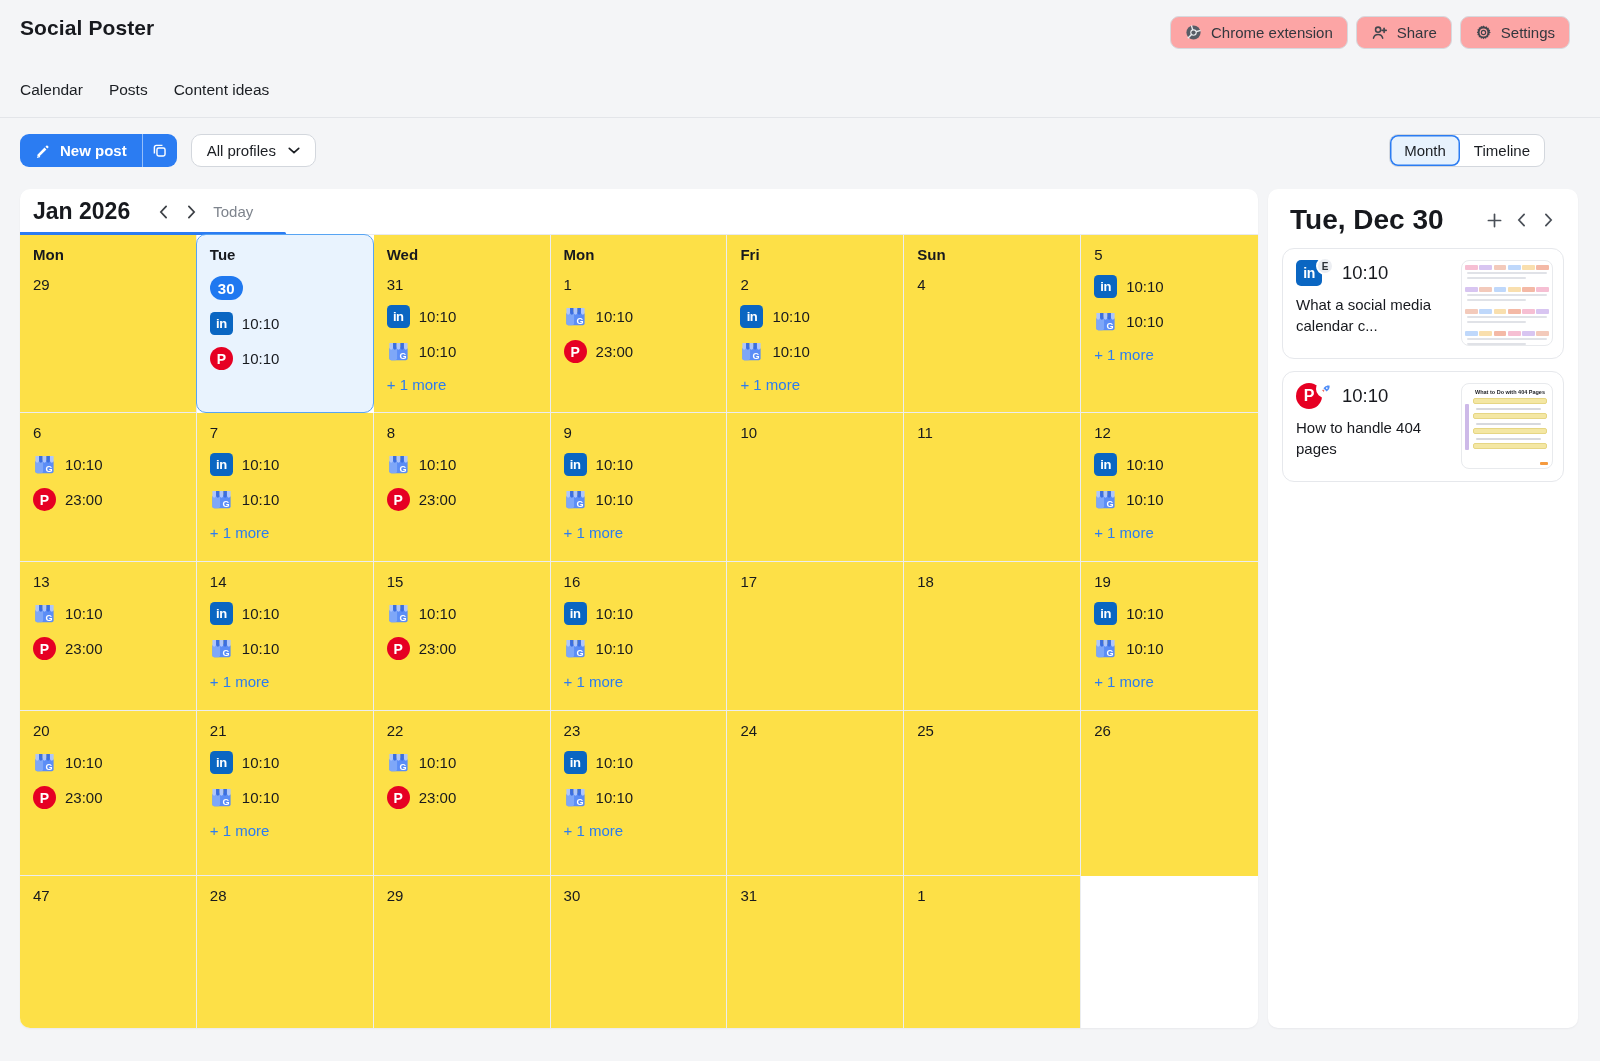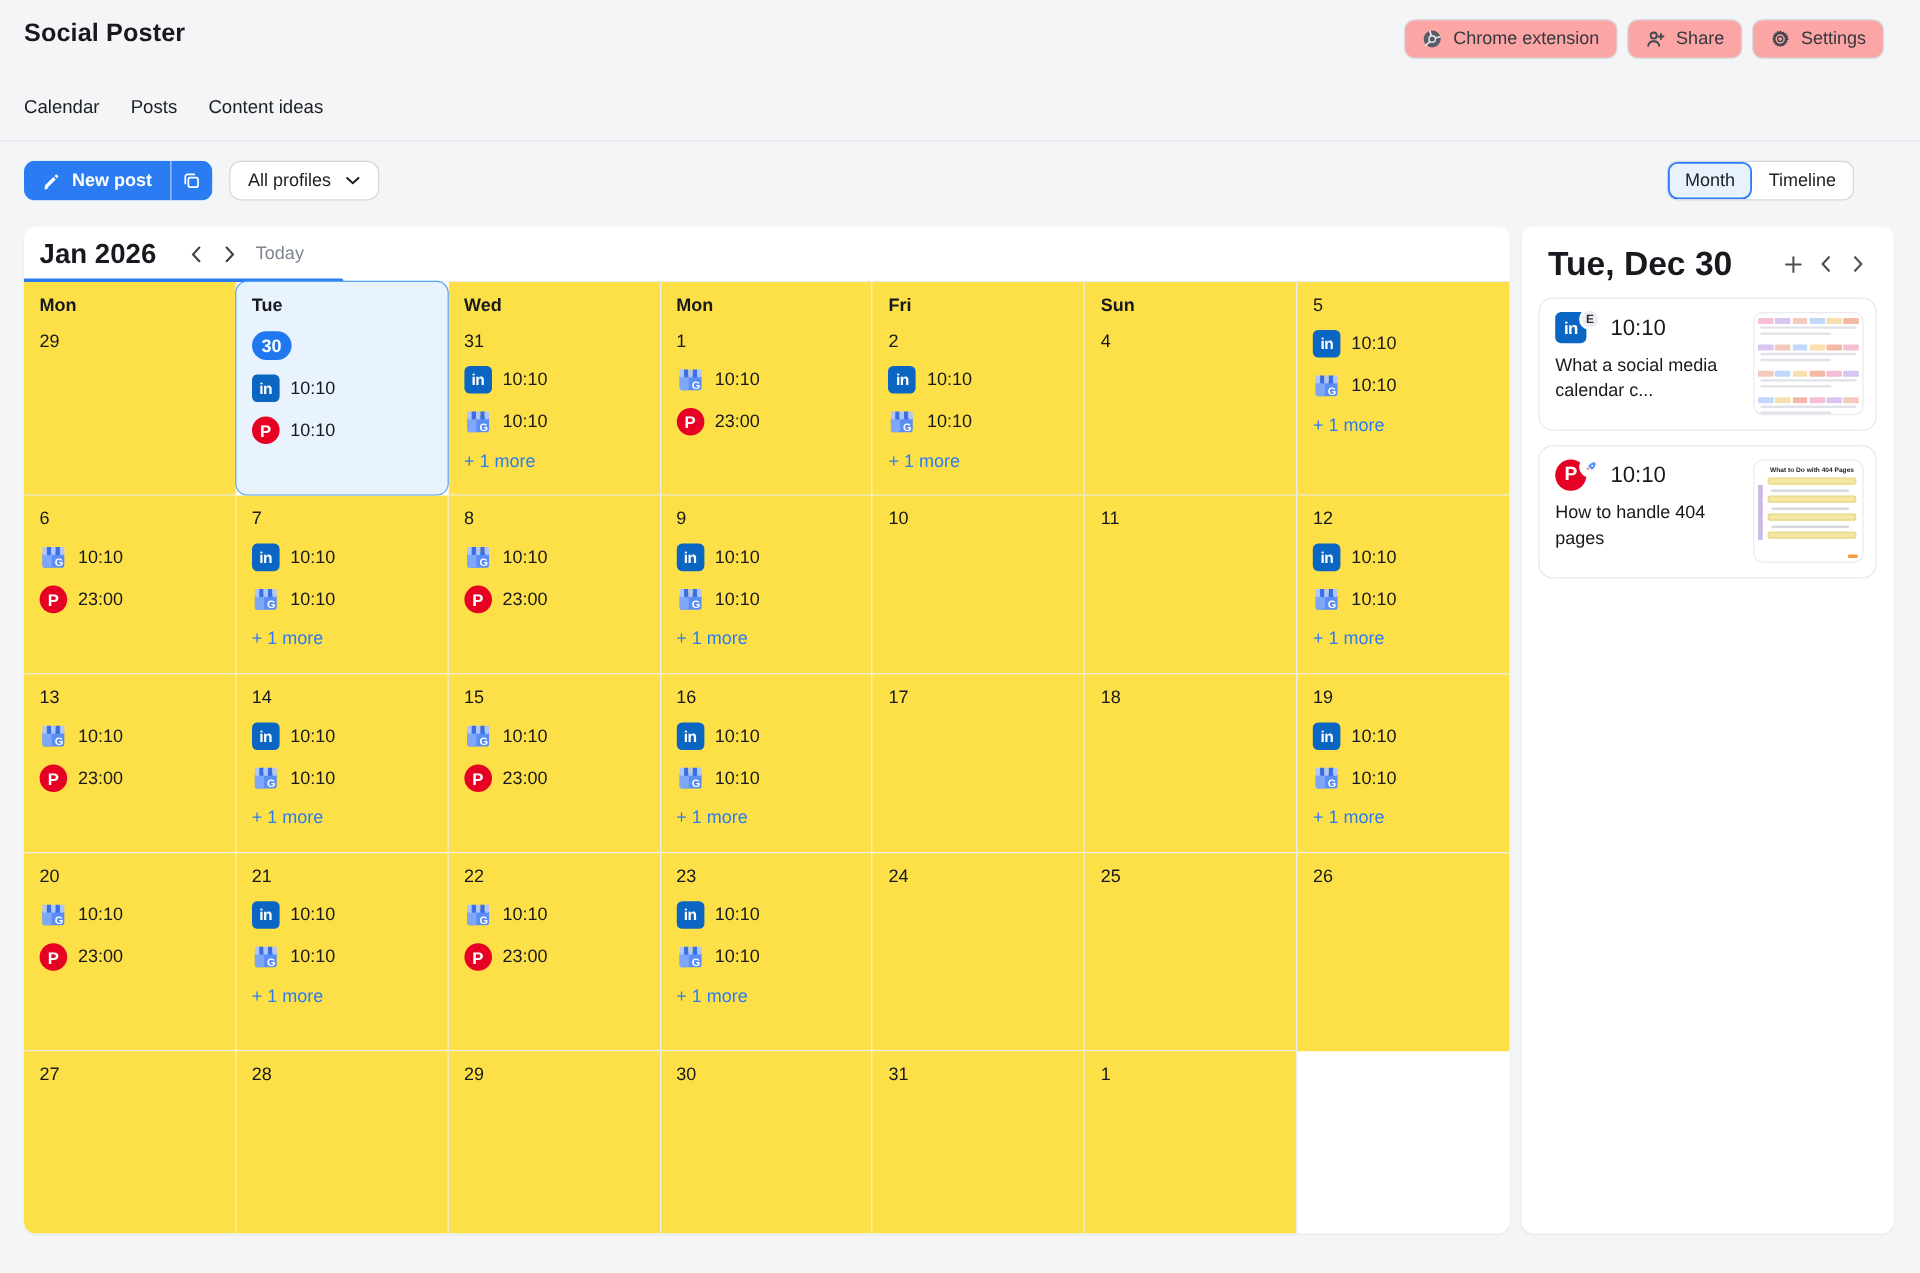--- a/index.html
+++ b/index.html
@@ -660,21 +660,21 @@
         <div class="day-cell">
           <div class="date-label">24</div>
         </div>
         <div class="day-cell">
           <div class="date-label">25</div>
         </div>
         <div class="day-cell">
           <div class="date-label">26</div>
         </div>
         <div class="day-cell">
-          <div class="date-label">27</div>
+          <div class="date-label">47</div>
         </div>
         <div class="day-cell">
           <div class="date-label">28</div>
         </div>
         <div class="day-cell">
           <div class="date-label">29</div>
         </div>
         <div class="day-cell">
           <div class="date-label">30</div>
         </div>

